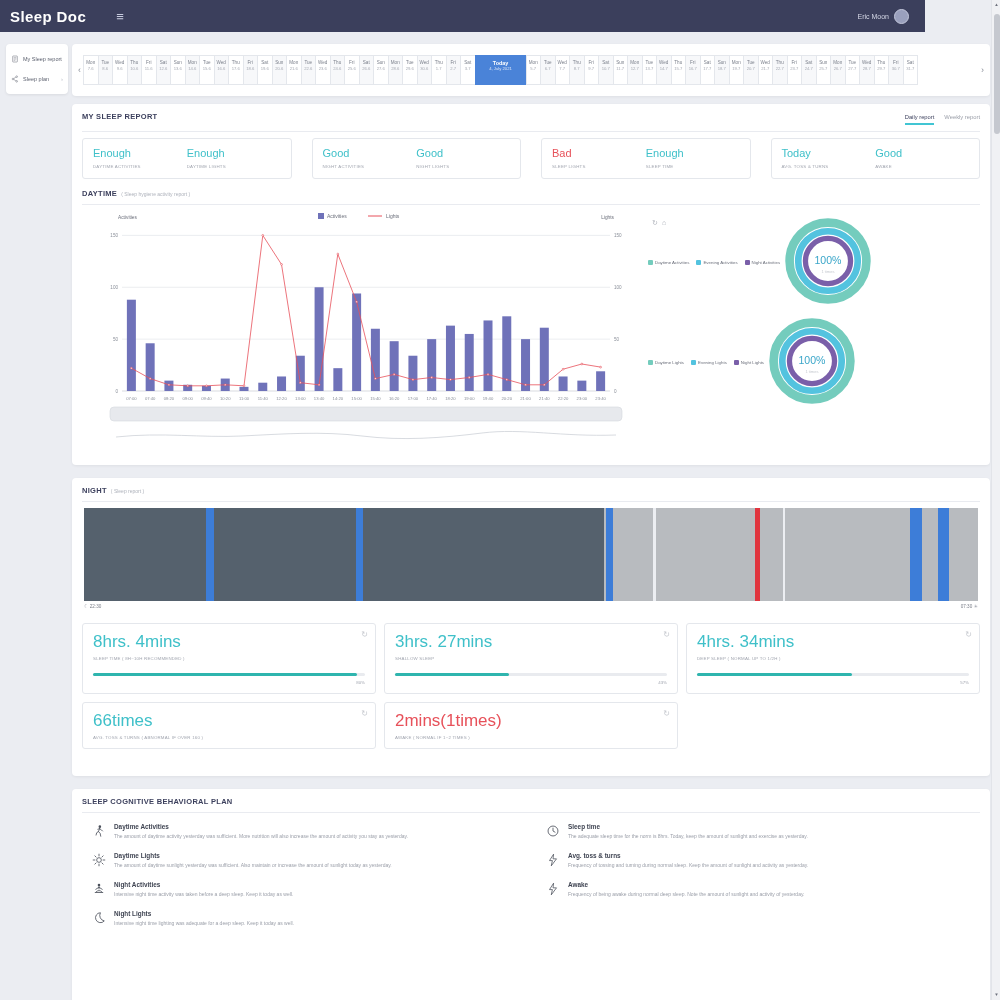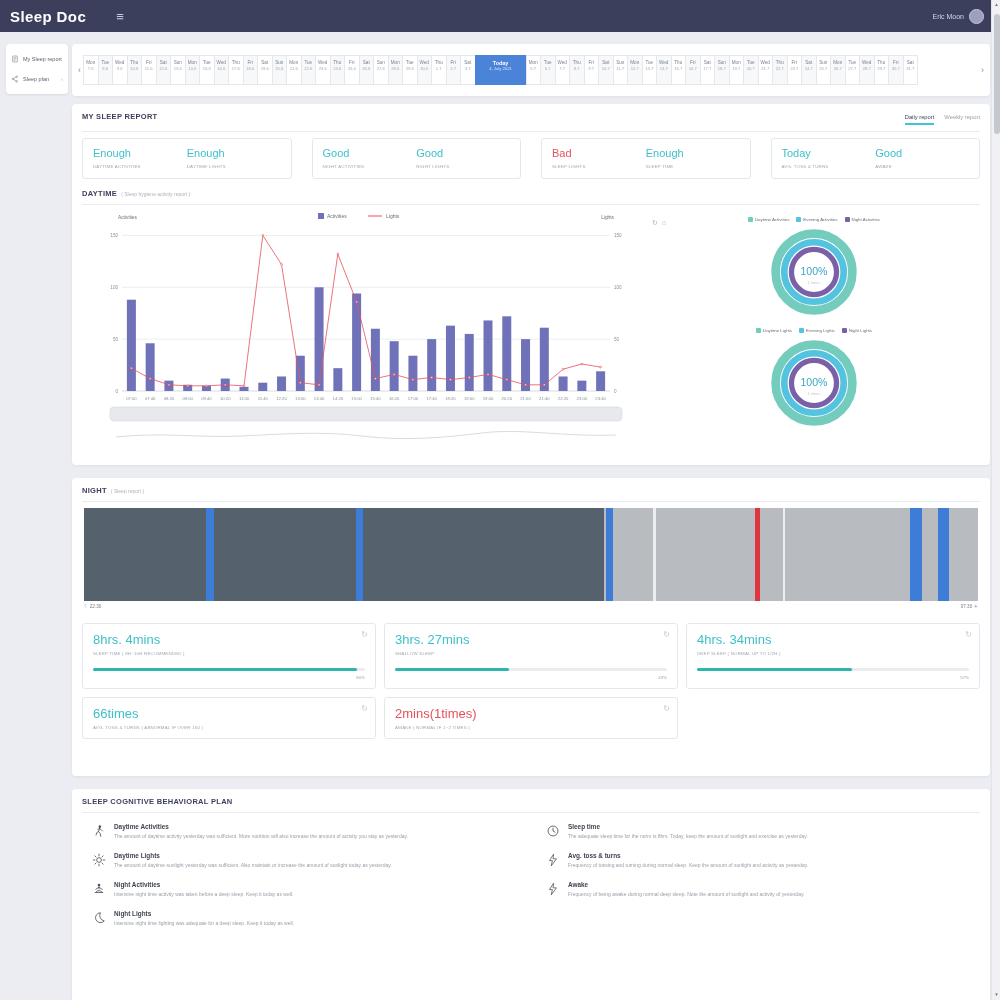--- a/index.html
+++ b/index.html
@@ -1,20 +1,20 @@
 <!DOCTYPE html>
 <html><head>
 <meta charset="utf-8">
 <style>
   * { box-sizing: border-box; margin:0; padding:0; }
   html,body { width:1000px; height:1000px; }
   body { background:#ebedf2; font-family:"Liberation Sans", sans-serif; overflow:hidden; position:relative; color:#3b3f5c; }
 
   
-  .header { position:absolute; top:0; left:0; width:1000px; height:32px; background:#3b3f5c; display:flex; align-items:center; z-index:5; }
+  .header { position:absolute; top:0; left:0; width:925px; height:32px; background:#3b3f5c; display:flex; align-items:center; z-index:5; }
   .brand { color:#ffffff; font-weight:bold; font-size:15px; margin-left:10px; letter-spacing:.4px; }
   .menu-icon { color:#c8ccdf; font-size:13px; margin-left:30px; cursor:pointer; }
   .user { margin-left:auto; margin-right:16px; display:flex; align-items:center; gap:5px; color:#d4d7e6; font-size:7px; cursor:pointer; }
   .avatar { width:15px; height:15px; border-radius:50%; background:#9aa0bd; border:1px solid #c3c7db; }
 
   
   .sidebar { position:absolute; left:6px; top:44px; width:62px; background:#fff; border-radius:4px; box-shadow:0 1px 3px rgba(0,0,0,.08); padding:5px 0; }
   .side-item { display:flex; align-items:center; gap:4px; padding:6px 5px; font-size:5.5px; color:#5a5f6d; cursor:pointer; }
   .side-item .si-icon { width:8px; height:8px; flex:none; }
   .side-item .si-icon svg { width:8px; height:8px; display:block; }
@@ -56,36 +56,36 @@
   .sum-label { font-size:4.4px; color:#a2a6b0; margin-top:5px; letter-spacing:.2px; }
   .val-teal { color:#3fc0c9; }
   .val-red { color:#e7515a; }
 
   
   .chart-row { display:flex; margin-top:2px; }
   .chart-left { width:566px; flex:none; }
   .donut-panel { flex:1; position:relative; padding-top:2px; }
   .panel-icons { position:absolute; left:4px; top:8px; display:flex; gap:4px; font-size:7px; color:#aeb2ba; }
   .panel-icons span { cursor:pointer; }
-  .donut-block { display:flex; flex-direction:column; align-items:center; margin-bottom:4px; }
+  .donut-block { display:flex; flex-direction:row; align-items:center; margin-bottom:4px; }
   .donut-legend { display:flex; gap:7px; align-items:center; margin:4px 0 2px 0; }
   .dl-item { display:flex; align-items:center; gap:2px; font-size:4.4px; color:#6b6f7b; }
   .dl-sq { width:5px; height:5px; border-radius:1px; display:inline-block; }
 
   
   .night-wrap { margin:4px 2px 0 2px; }
   .night-timeline { position:relative; height:93px; width:100%; overflow:hidden; }
   .nt-stripe { position:absolute; top:0; bottom:0; }
   .nt-labels { display:flex; justify-content:space-between; font-size:4.6px; color:#7a7e88; margin-top:2px; }
   .nt-labels .glyph { font-size:5px; color:#9a9ea8; }
 
   
   .metric-grid { display:grid; grid-template-columns:1fr 1fr 1fr; gap:8px; margin-top:14px; }
   .metric-card { border:1px solid #e4e7ec; border-radius:3px; padding:8px 10px; position:relative; background:#fff; }
-  .mc-value { font-size:13px; font-weight:300; }
+  .mc-value { font-size:17px; font-weight:300; }
   .mc-label { font-size:4.4px; color:#a2a6b0; margin-top:4px; letter-spacing:.2px; }
   .mc-sync { position:absolute; right:7px; top:6px; font-size:8px; color:#c7cad0; cursor:pointer; }
   .mc-track { height:3px; background:#e9ebef; border-radius:2px; margin-top:12px; }
   .mc-fill { height:3px; border-radius:2px; background:#2fb5ae; }
   .mc-pct { text-align:right; font-size:4.4px; color:#a2a6b0; margin-top:4px; }
 
   
   .plan-grid { display:grid; grid-template-columns:1fr 1fr; column-gap:30px; row-gap:12px; margin-top:10px; padding:0 10px; }
   .plan-item { display:flex; gap:8px; }
   .plan-icon { width:14px; height:14px; flex:none; margin-top:1px; }

